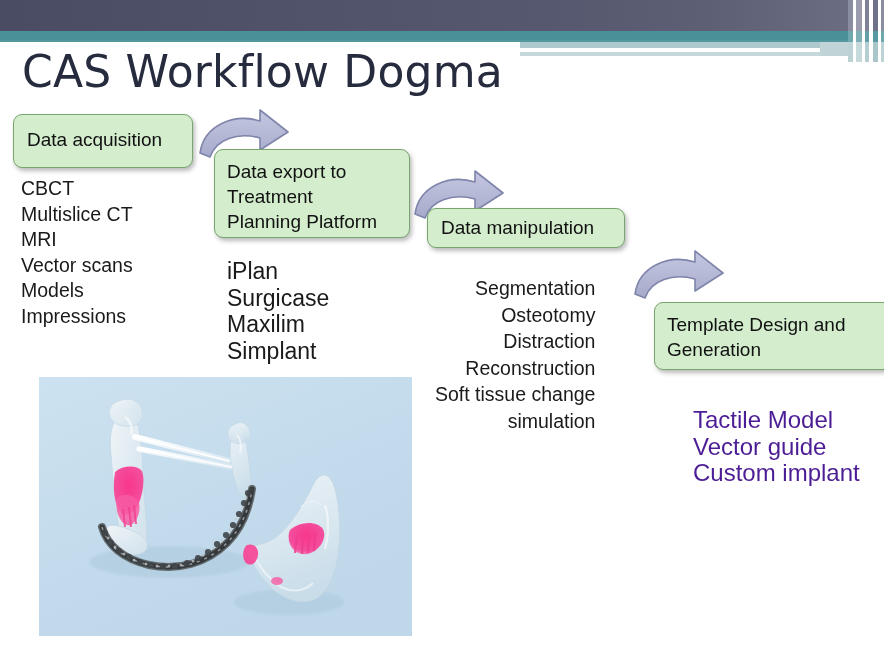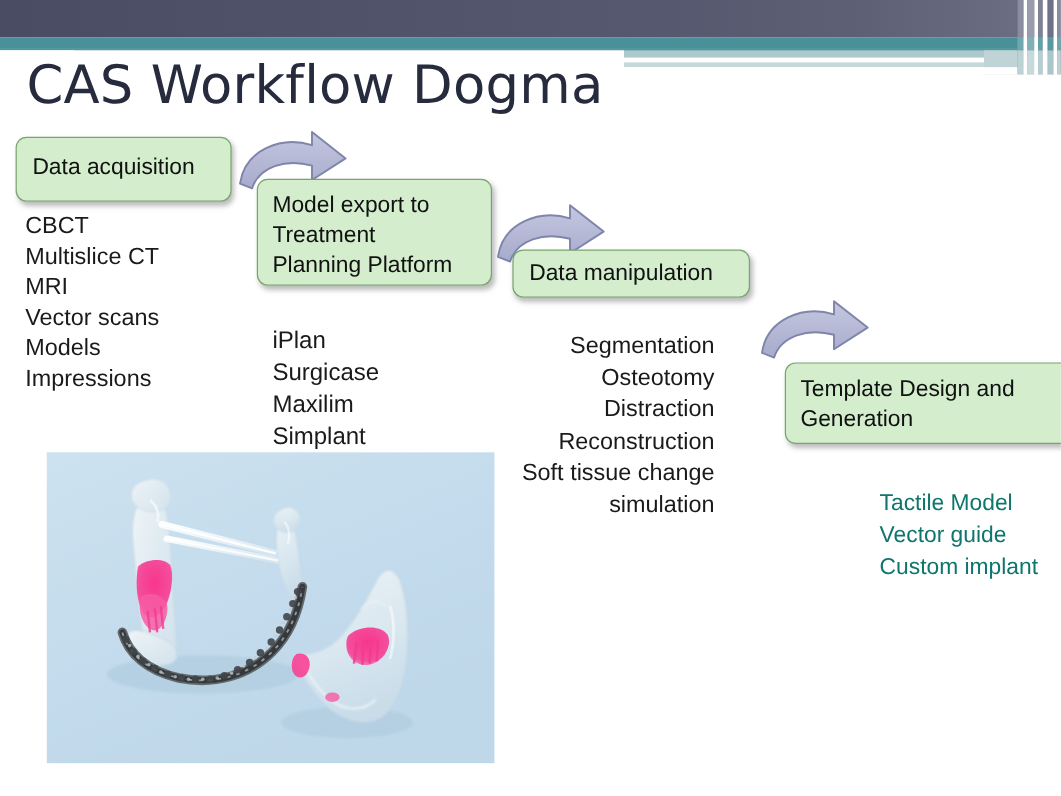--- a/index.html
+++ b/index.html
@@ -178,27 +178,27 @@
     </defs>
     <path d="M6,48 C10,20 40,8 66,16 L66,5 L94,27 L66,45 L66,33 C44,27 22,34 16,52 Z" fill="url(#agrad1)" stroke="#7f84ab" stroke-width="1.6" stroke-linejoin="round"></path>
   </svg>
 </div>
 
 <div style="position:absolute;left:214px;top:149px;width:196px;height:89px;
             background:#d3edcd;border:1.5px solid #78a56e;border-radius:9px;
             box-shadow:2px 3px 4px rgba(80,80,80,0.38);box-sizing:border-box;">
   <div style="position:absolute;left:12px;top:9px;font-size:19px;color:#111;line-height:25px;
               font-family:'Liberation Sans', sans-serif;">
-    <div>Model export to</div>
+    <div>Data export to</div>
     <div>Treatment</div>
     <div>Planning Platform</div>
   </div>
 </div>
 
-<div style="position:absolute;left:227px;top:271px;font-size:20px;color:#1a1a1a;
+<div style="position:absolute;left:227px;top:258px;font-size:23px;color:#1a1a1a;
             line-height:26.5px;font-family:'Liberation Sans', sans-serif;">
   <div>iPlan</div>
   <div>Surgicase</div>
   <div>Maxilim</div>
   <div>Simplant</div>
 </div>
 
 <div style="position:absolute;left:409px;top:166px;width:100px;height:60px;">
   <svg width="100" height="60" viewBox="0 0 100 60">
     <defs>
@@ -243,22 +243,22 @@
 <div style="position:absolute;left:654px;top:302px;width:238px;height:68px;
             background:#d3edcd;border:1.5px solid #78a56e;border-radius:9px;
             box-shadow:2px 3px 4px rgba(80,80,80,0.38);box-sizing:border-box;">
   <div style="position:absolute;left:12px;top:9px;font-size:19px;color:#111;line-height:25px;
               font-family:'Liberation Sans', sans-serif;white-space:nowrap;">
     <div>Template Design and</div>
     <div>Generation</div>
   </div>
 </div>
 
-<div style="position:absolute;left:693px;top:407px;font-size:19px;color:#0f766e;
-            line-height:26.5px;font-family:'Liberation Sans', sans-serif;margin-left:40px;">
+<div style="position:absolute;left:693px;top:407px;font-size:24px;color:#4c1d95;
+            line-height:26.5px;font-family:'Liberation Sans', sans-serif;">
   <div>Tactile Model</div>
   <div>Vector guide</div>
   <div>Custom implant</div>
 </div>
 
 <div style="position:absolute;left:39px;top:377px;width:373px;height:259px;
             background:#c5dced;overflow:hidden;">
   <svg width="373" height="259" viewBox="0 0 373 259">
     <defs>
       <linearGradient id="bgGrad" x1="0" y1="0" x2="0.6" y2="1">

